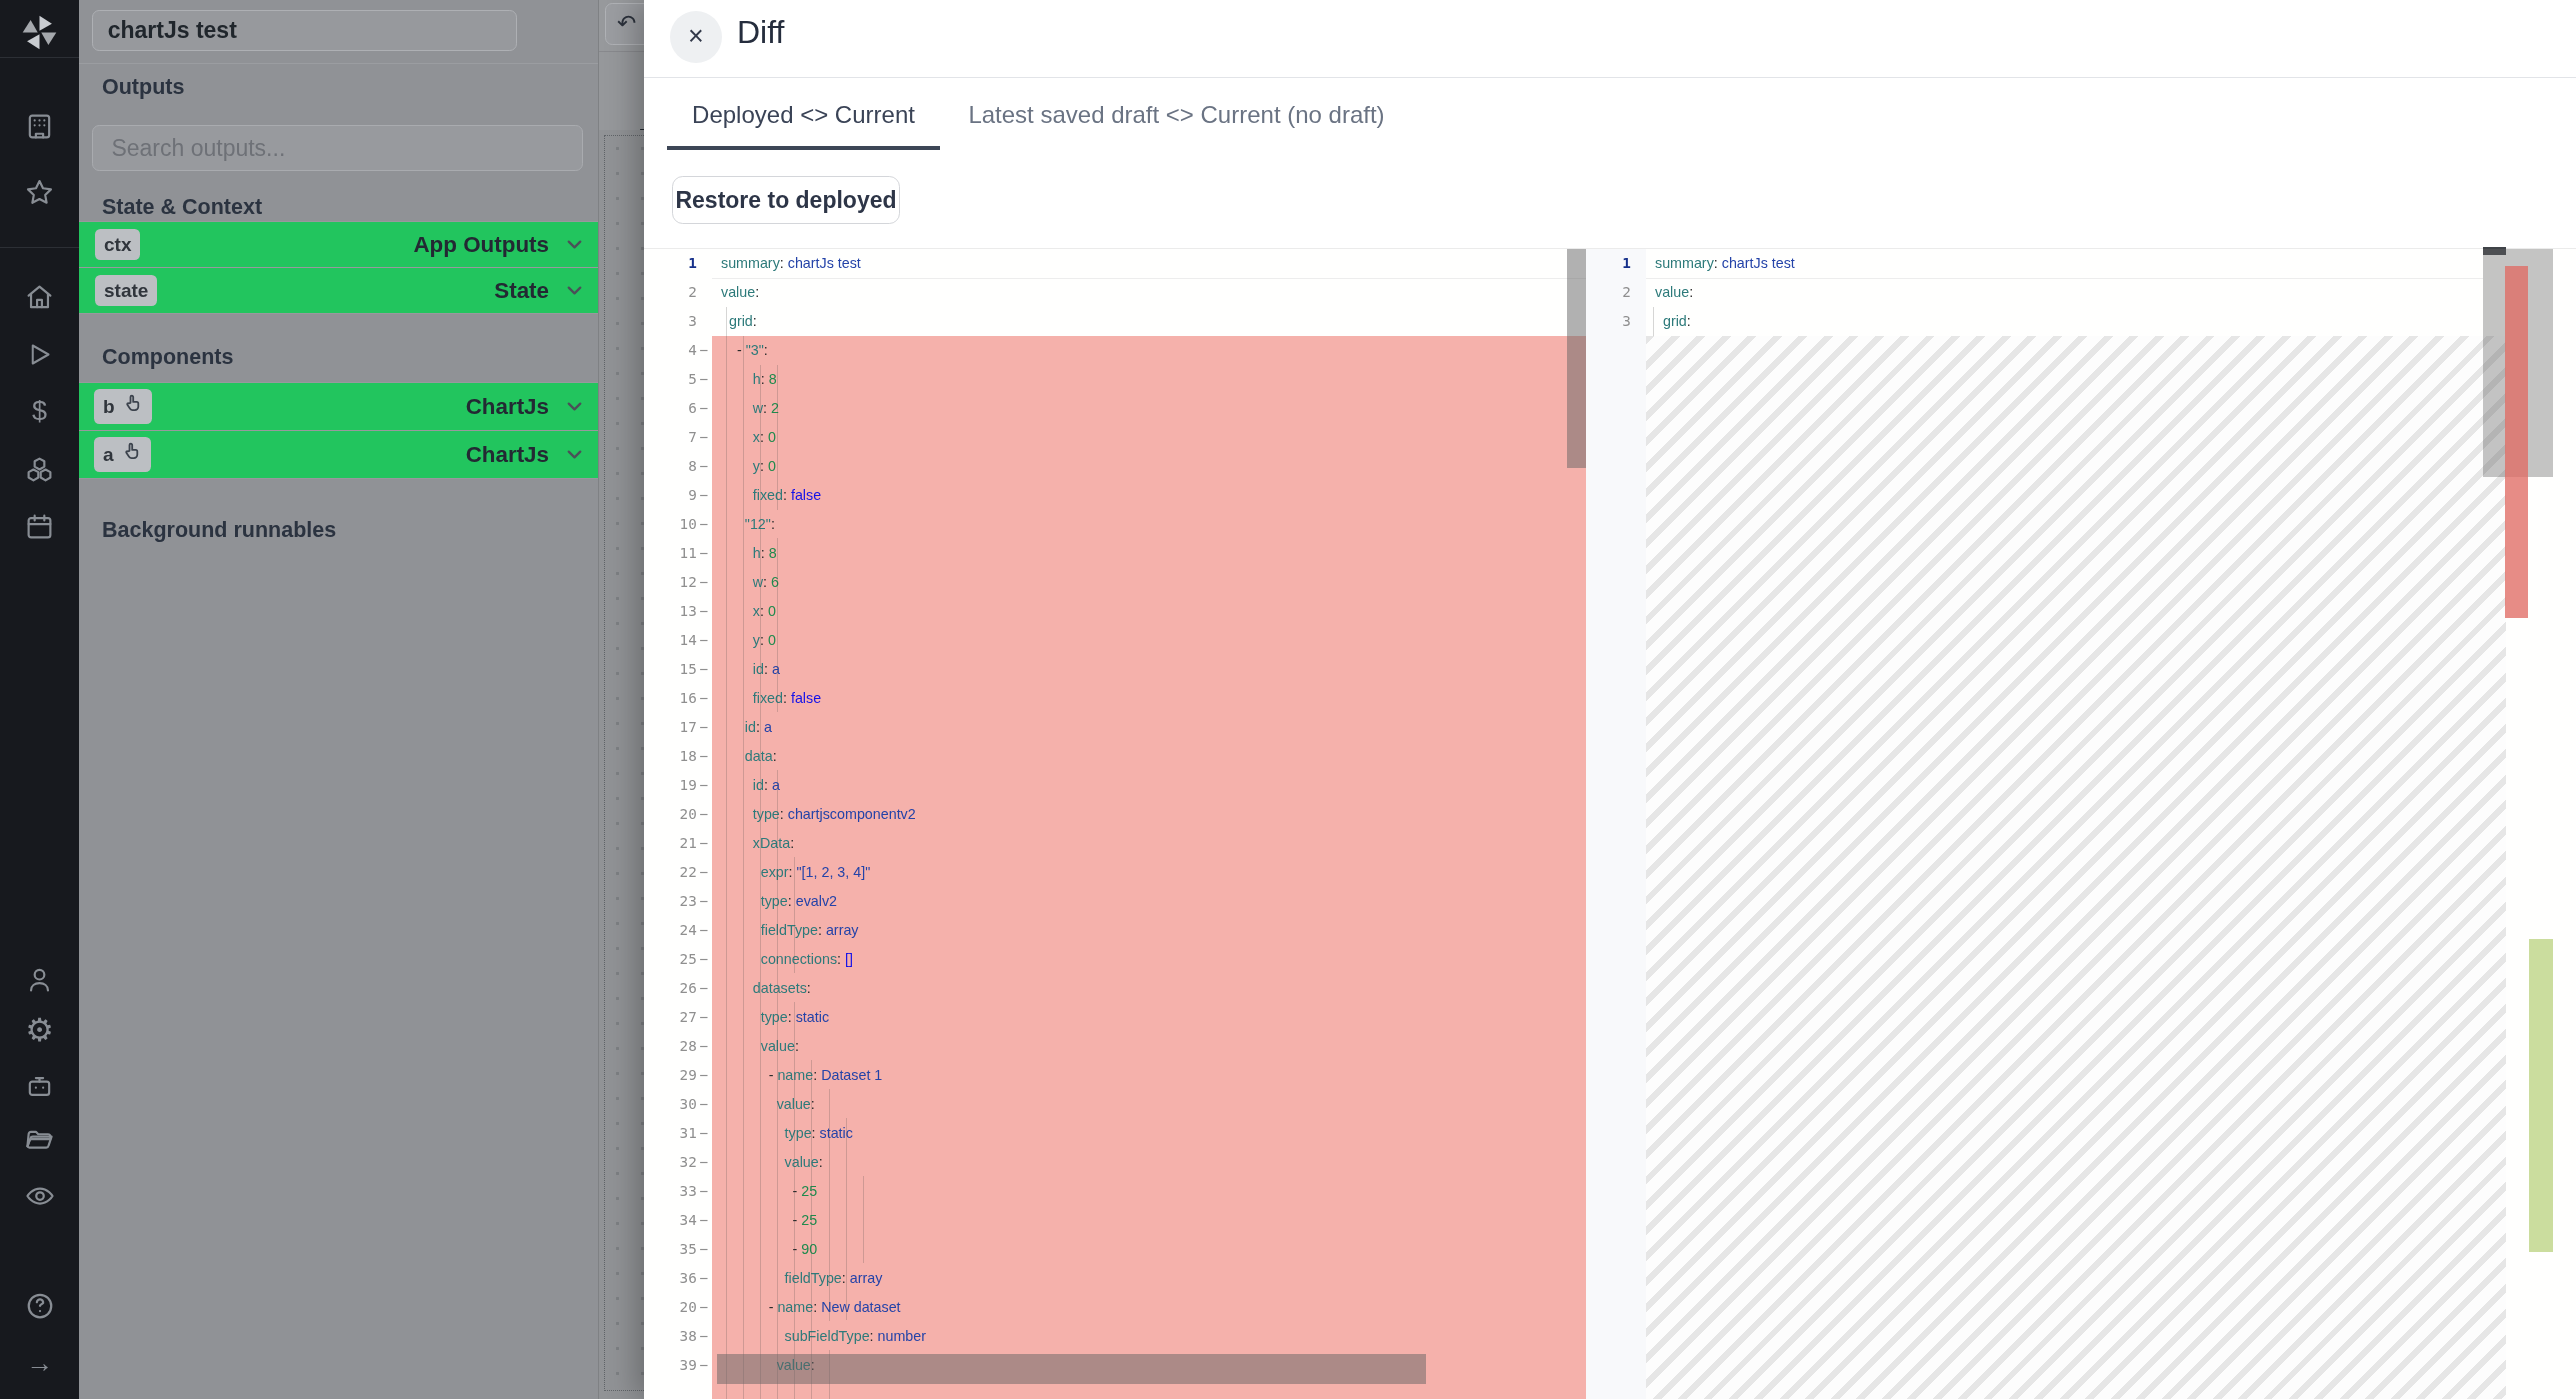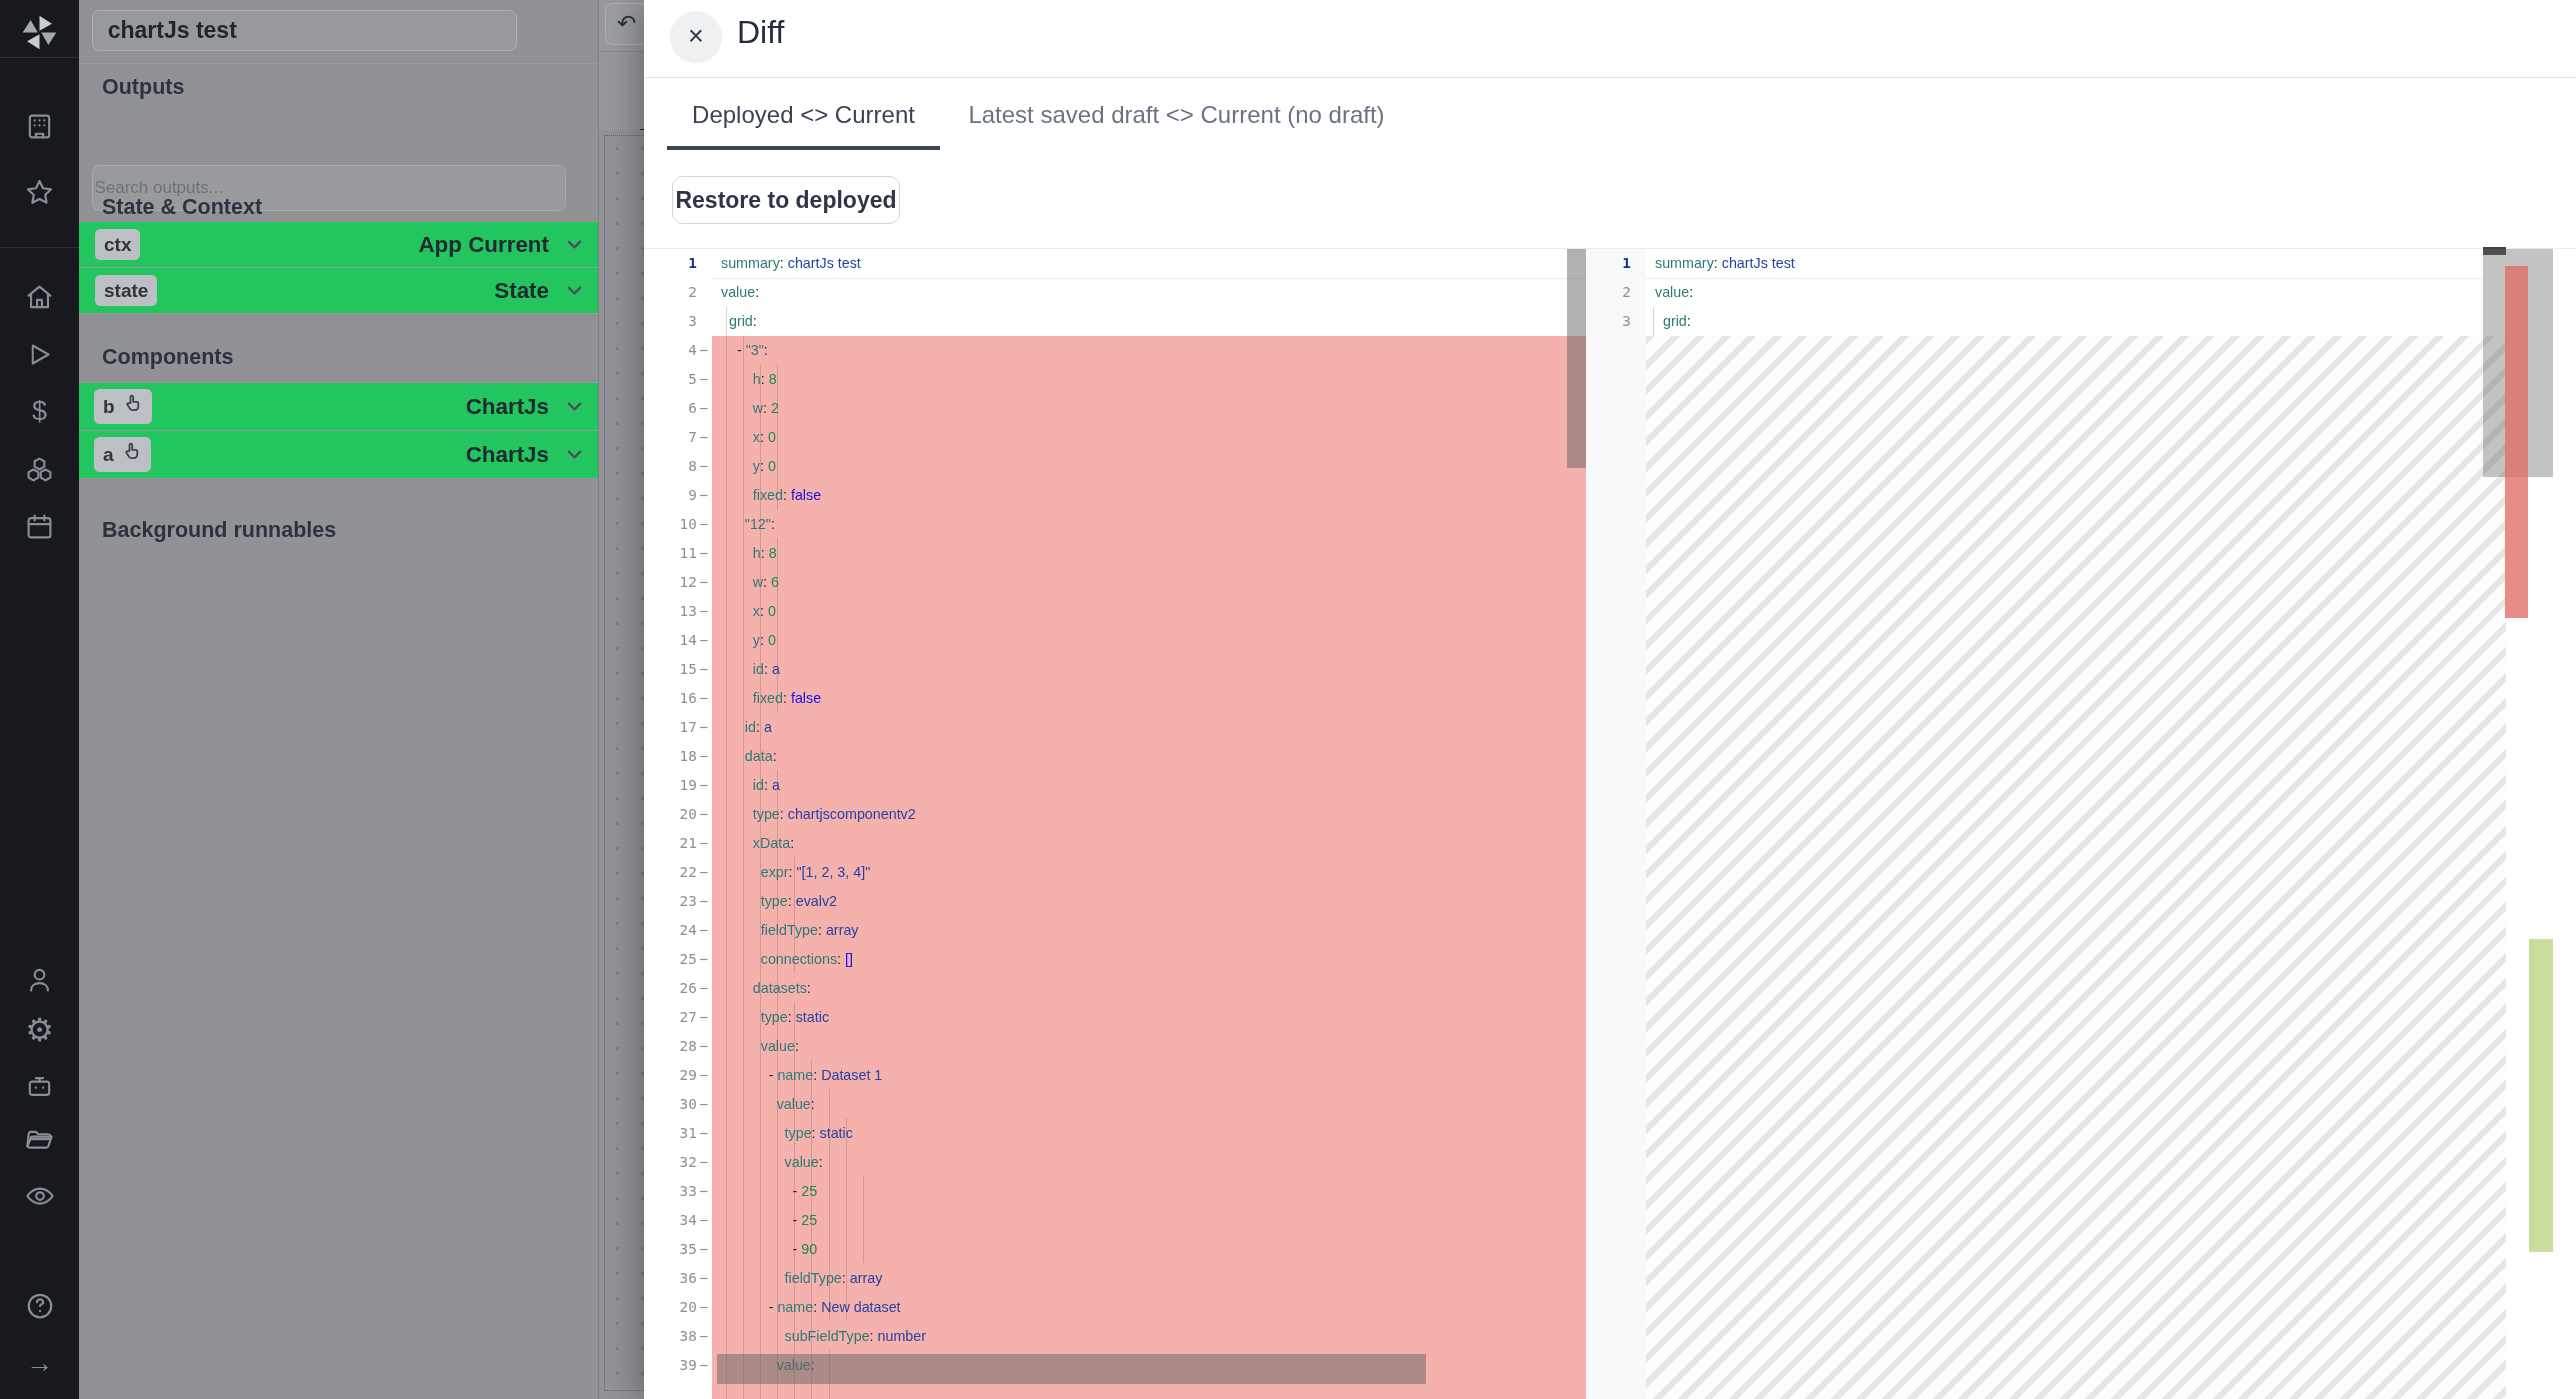--- a/index.html
+++ b/index.html
@@ -15,21 +15,21 @@
   .rail-ic svg{stroke:#888d94;fill:none;stroke-width:1.8;stroke-linecap:round;stroke-linejoin:round;}
   .glyph-ic{font-size:27px;line-height:1;color:#888d94;}
 
   
   #sidebar{left:79px;top:0;width:519px;height:1399px;background:#909296;border-right:0.9px solid #7f8184;}
   .name-input{left:13.4px;top:10px;width:408px;height:39px;background:#97999d;border:0.9px solid #aeb0b4;
       border-radius:7.2px;font-size:23px;font-weight:600;color:#20262c;line-height:39px;padding-left:14.3px;}
   .side-div{left:0;width:519px;height:0.9px;background:#9b9da1;}
   .side-h{font-size:21.5px;font-weight:700;color:#2b3340;}
   .side-input{left:13.4px;top:125px;width:471px;height:44px;background:#989a9e;border:0.9px solid #a9abaf;
-      border-radius:7.2px;font-size:17px;color:#6e7177;line-height:44px;padding-left:1px;margin-top:40px;}
+      border-radius:7.2px;font-size:23px;color:#6e7177;line-height:44px;padding-left:18px;}
   .srow{left:0;width:519px;background:#22c55e;border-top:0.9px solid #98999d;border-bottom:0.9px solid #98999d;
         display:flex;align-items:center;}
   .badge{background:#bcbfc3;border-radius:5.4px;color:#30353c;font-size:19px;font-weight:600;
          padding:4.5px 9px;display:flex;align-items:center;gap:7.2px;}
   .srow-label{position:absolute;right:49px;font-size:22.4px;font-weight:600;color:#232933;}
   .srow-chev{position:absolute;right:11.6px;width:23px;height:23px;}
   .srow-chev svg{stroke:#4b5058;fill:none;stroke-width:2.4;stroke-linecap:round;stroke-linejoin:round;}
   .hand svg{stroke:#3c434d;fill:none;stroke-width:2;stroke-linecap:round;stroke-linejoin:round;}
 
   
@@ -188,21 +188,21 @@
 
   <div id="sidebar" class="abs">
     <div class="abs name-input">chartJs test</div>
     <div class="abs side-div" style="top:63px;"></div>
     <div class="abs side-h" style="left:23px;top:75px;">Outputs</div>
     <div class="abs side-input">Search outputs...</div>
     <div class="abs side-h" style="left:23px;top:195px;">State &amp; Context</div>
 
     <div class="abs srow" style="top:221px;height:45px;">
       <span class="badge" style="margin-left:16px;">ctx</span>
-      <span class="srow-label">App Current</span>
+      <span class="srow-label">App Outputs</span>
       <span class="srow-chev">
         <svg width="23" height="23" viewBox="0 0 24 24">
             <polyline points="6 9 12 15 18 9"></polyline>
           </svg>
       </span>
     </div>
     <div class="abs srow" style="top:267px;height:45px;">
       <span class="badge" style="margin-left:16px;">state</span>
       <span class="srow-label">State</span>
       <span class="srow-chev">

